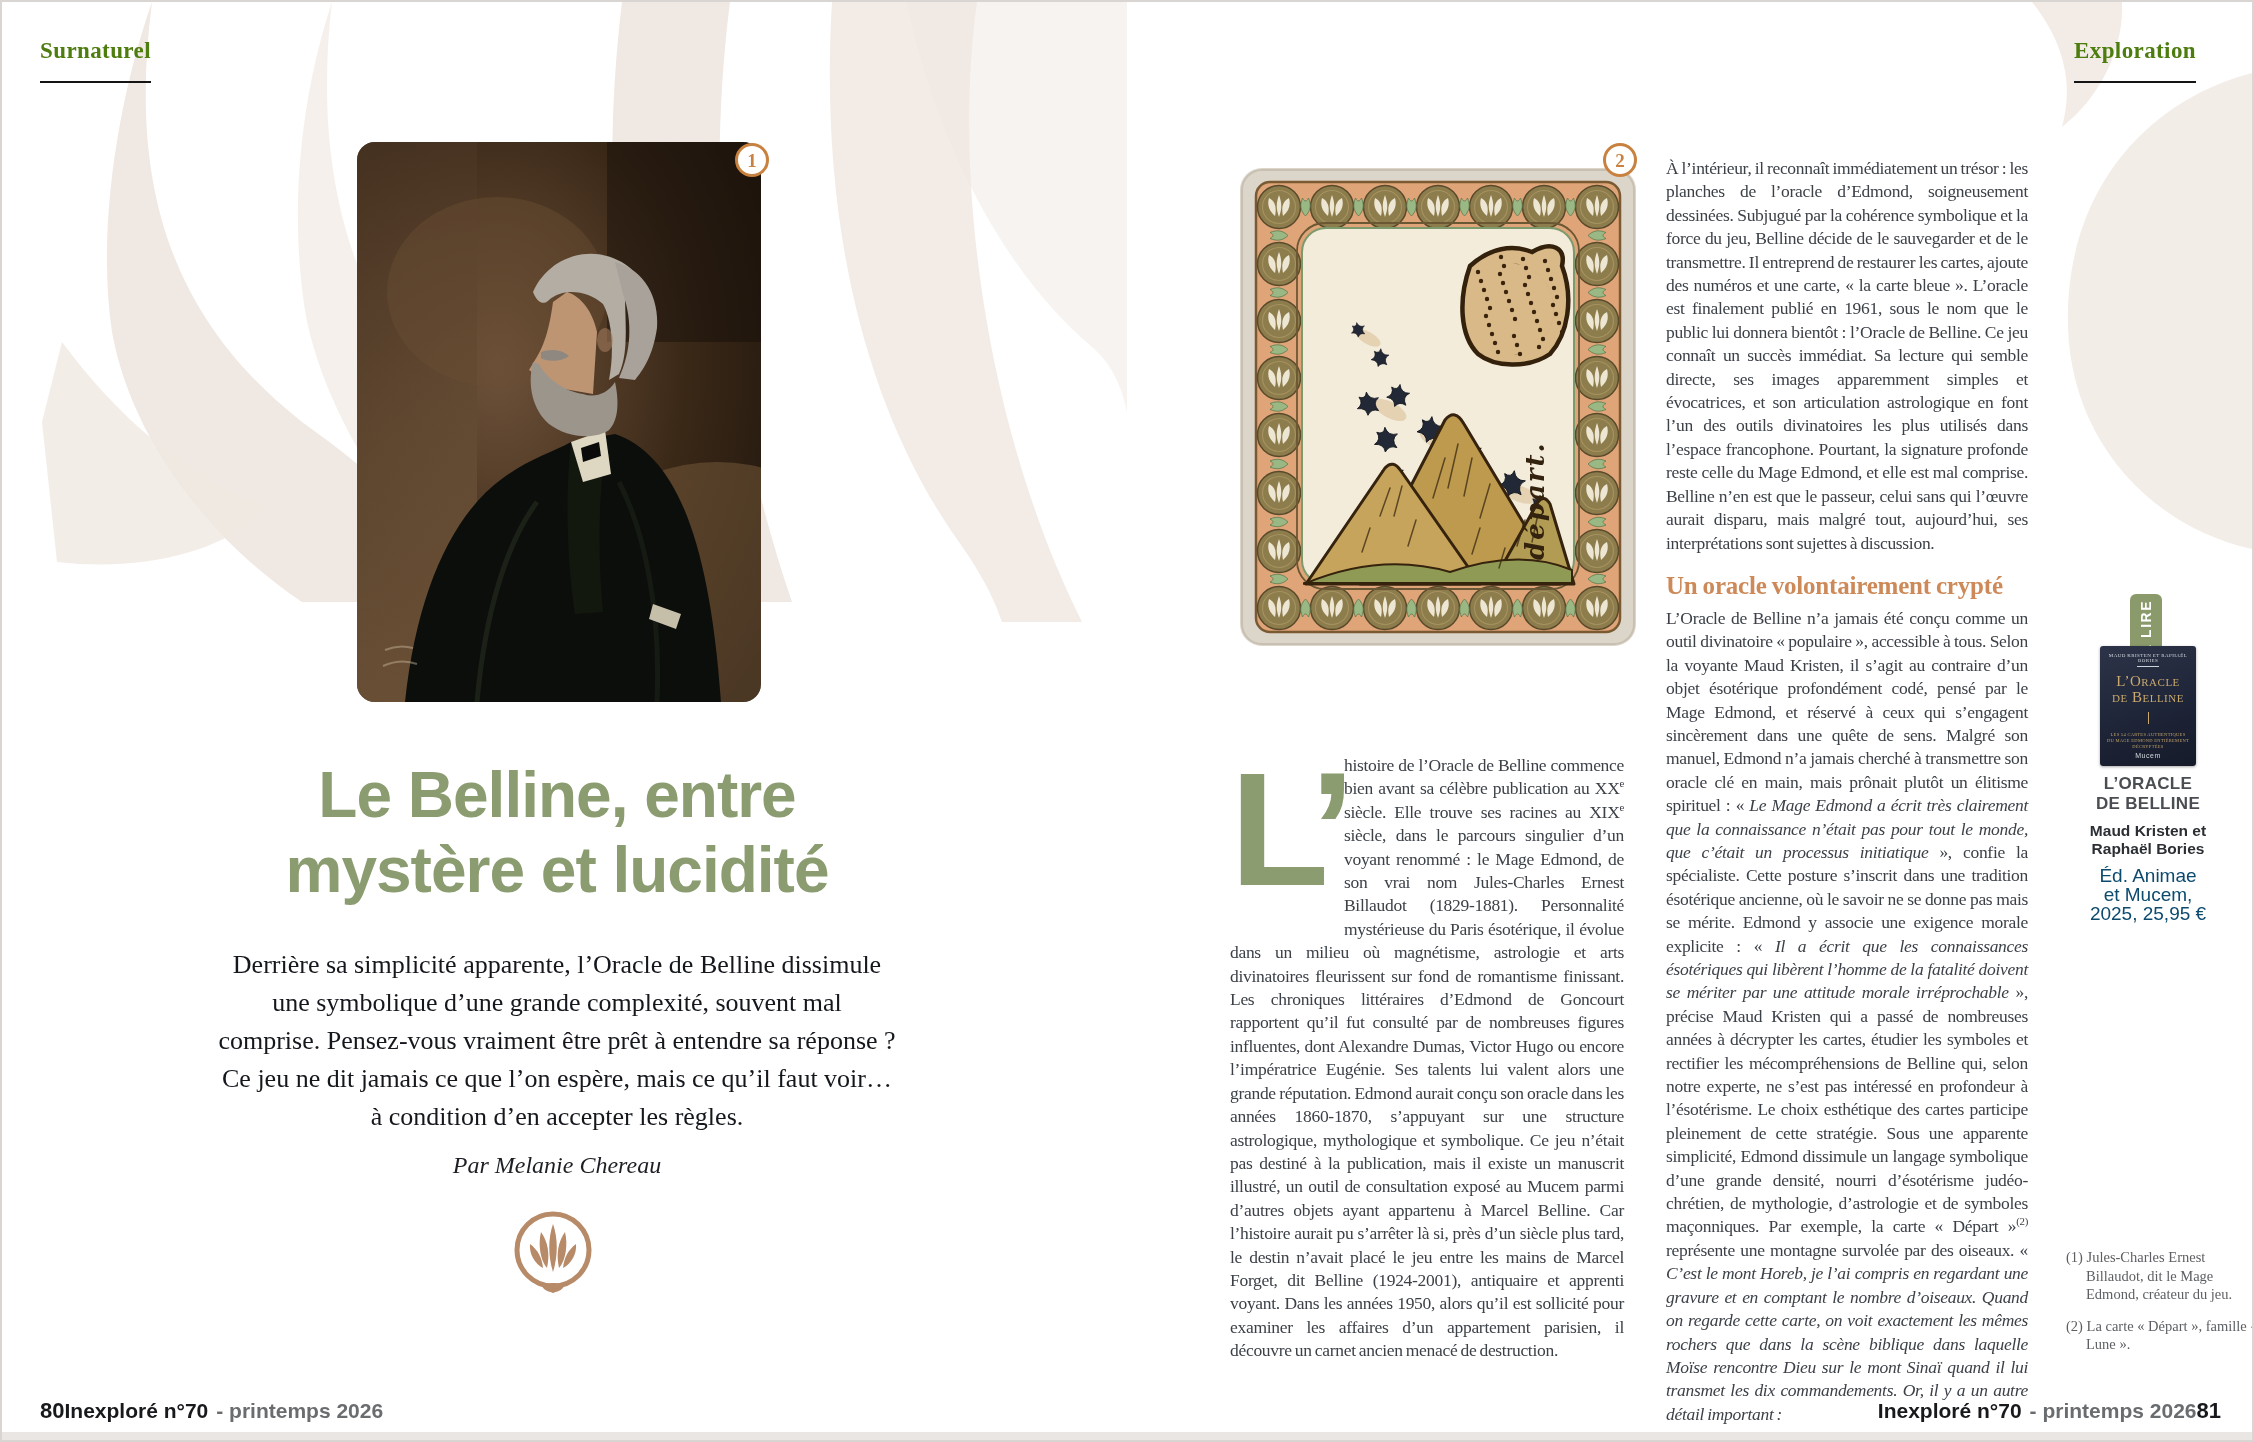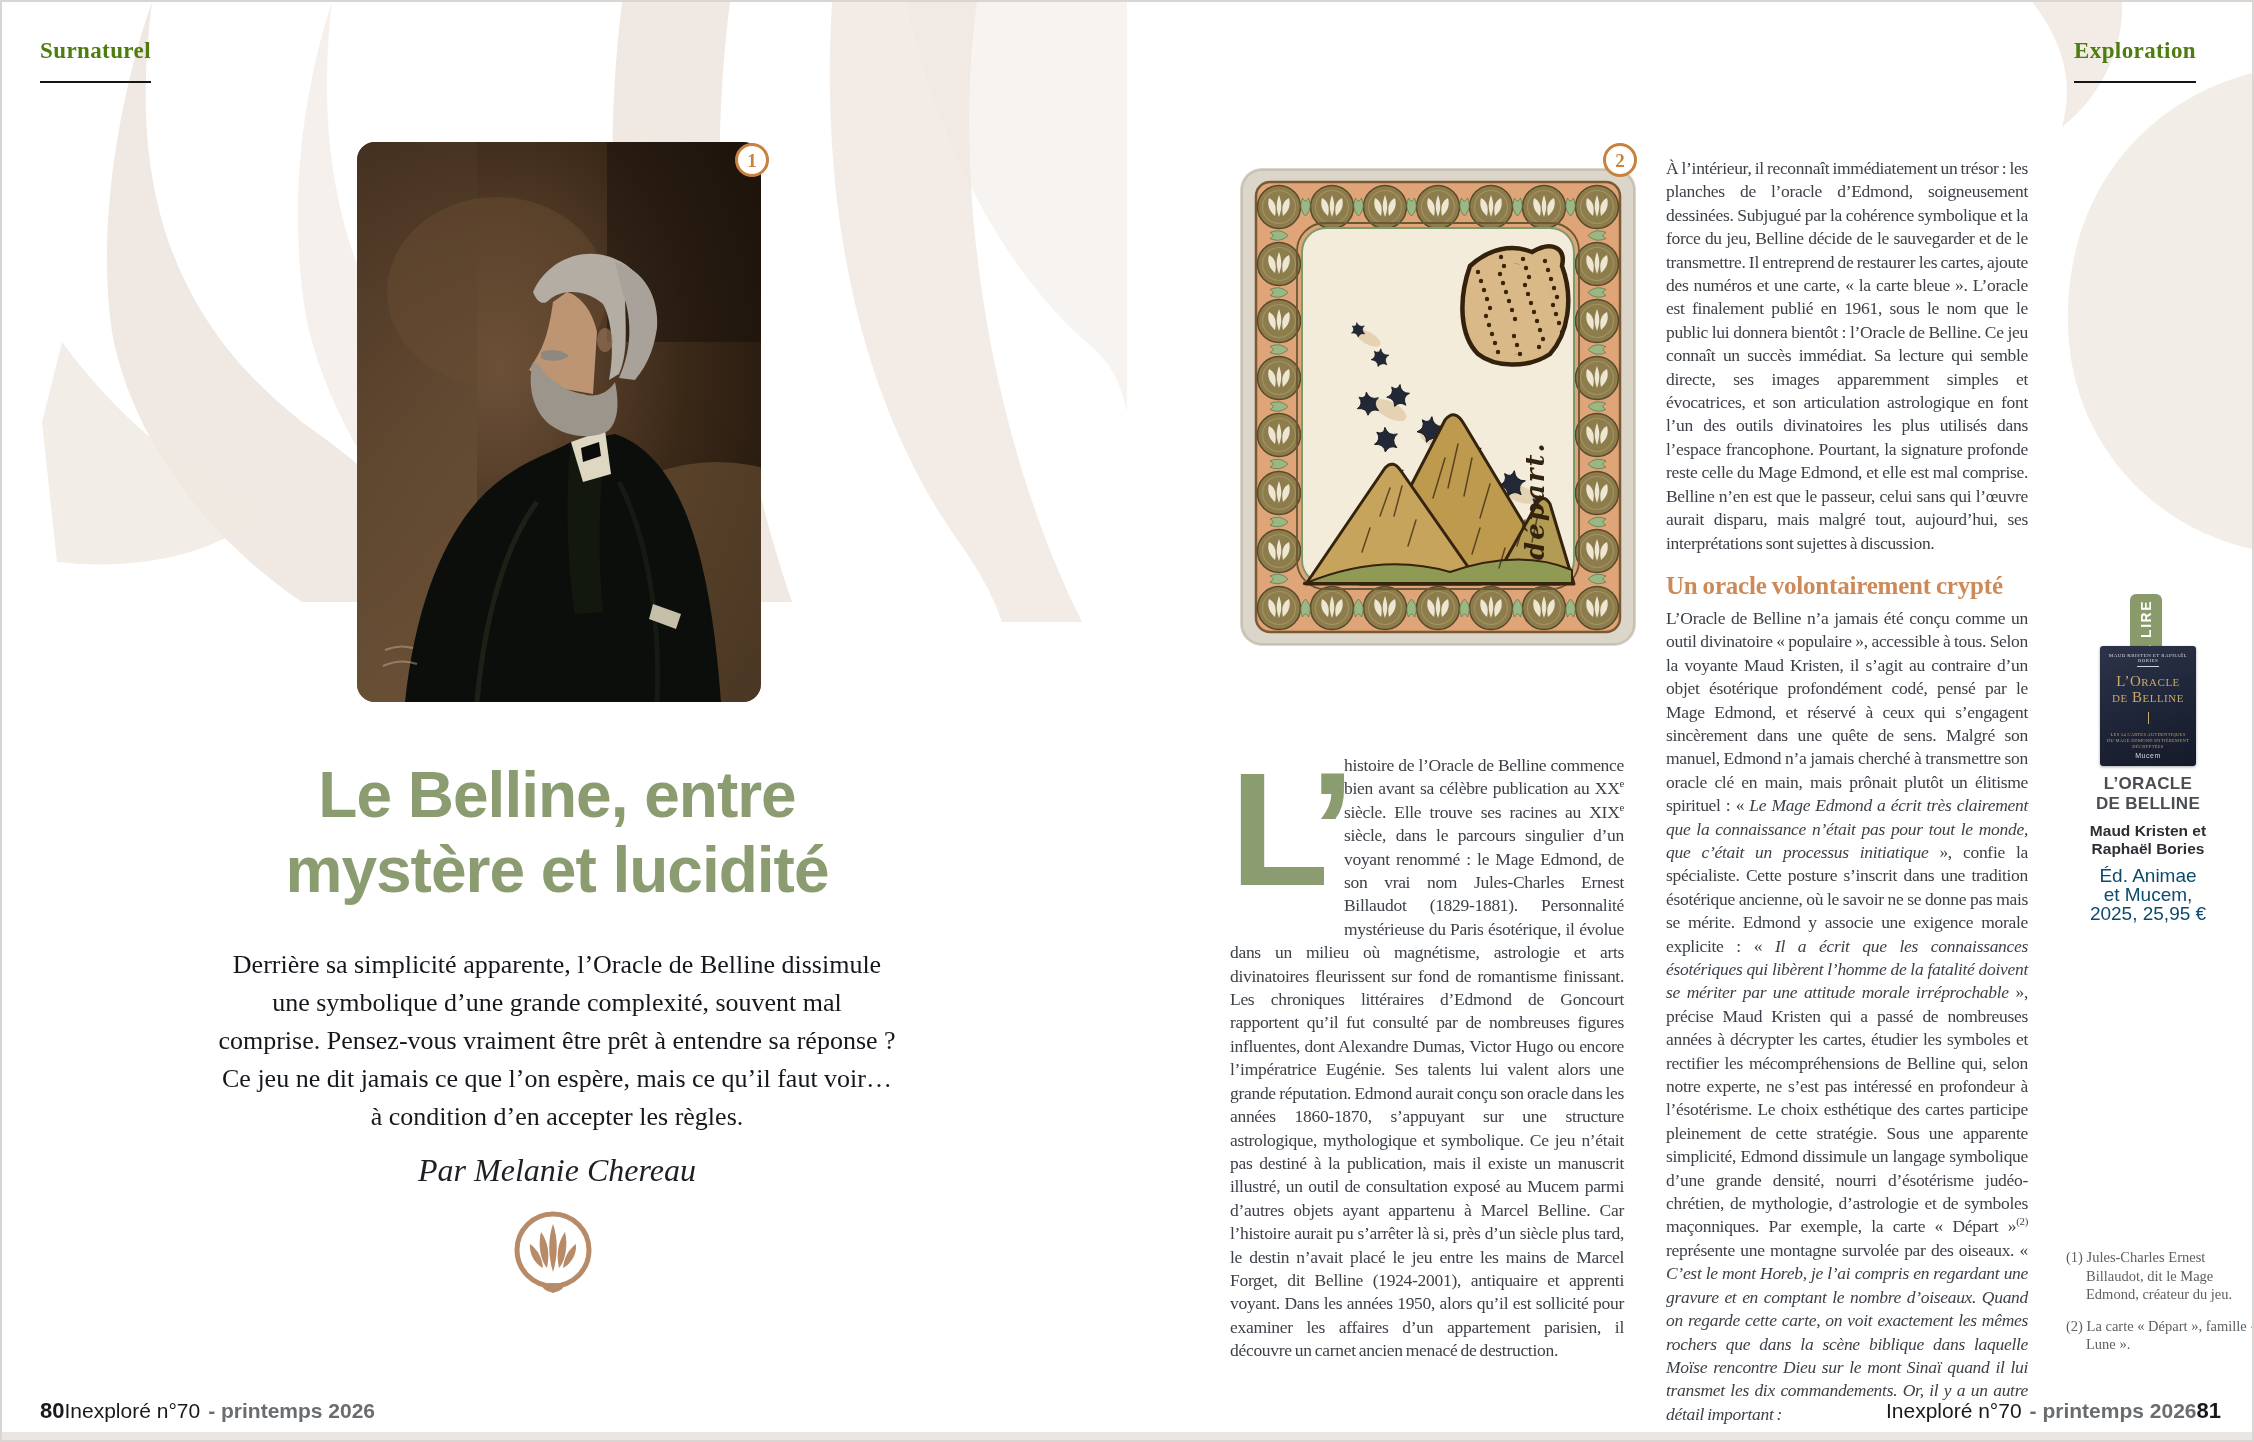--- a/index.html
+++ b/index.html
@@ -18,21 +18,21 @@
          color:#c8813f;font:bold 19px/29px "Liberation Serif",serif;text-align:center;box-sizing:border-box;z-index:5;}
   .badge1{left:733px;top:141px;}
   .badge2{left:1601px;top:141px;}
   
   .title{position:absolute;left:155px;top:756px;width:800px;text-align:center;
          font-family:"Liberation Sans",sans-serif;font-weight:bold;font-size:64px;line-height:75px;
          color:#8c9c71;letter-spacing:-1px;}
   .intro{position:absolute;left:145px;top:944px;width:820px;text-align:center;white-space:pre-line;
          font-size:26px;line-height:38px;color:#14171c;}
   .byline{position:absolute;left:145px;top:1150px;width:820px;text-align:center;
-          font-style:italic;font-size:32px;color:#1c1f24;}
+          font-style:italic;font-size:24px;color:#1c1f24;}
   .flourish{position:absolute;left:508px;top:1206px;}
   
   .bodycol{position:absolute;text-align:justify;color:#3c4148;
            font-size:17.5px;line-height:23.4px;letter-spacing:-0.3px;word-spacing:-1px;}
   .col-mid{left:1228px;top:752px;width:394px;}
   .col-right{left:1664px;top:155px;width:362px;}
   .dropcap{float:left;width:114px;height:164px;font-family:"Liberation Sans",sans-serif;font-weight:bold;
            font-size:162px;line-height:150px;color:#8c9c71;letter-spacing:-10px;}
   .subhead{font-family:"Liberation Serif",serif;font-weight:bold;font-size:25px;line-height:30px;
            color:#cd8a58;letter-spacing:-0.2px;text-align:left;margin:16px 0 6px 0;}
@@ -65,21 +65,21 @@
   .footnotes{position:absolute;left:2064px;top:1246px;width:196px;color:#5c5f63;
              font-size:14.5px;line-height:18.5px;}
   .footnote{padding-left:20px;text-indent:-20px;margin-bottom:13px;}
   
   .footer{position:absolute;top:1396px;display:flex;align-items:baseline;
           font-family:"Liberation Sans",sans-serif;}
   .footer-left{left:38px;}
   .footer-right{right:31px;}
   .pagenum{font-size:22px;font-weight:bold;color:#17191c;}
   .brand{display:flex;align-items:baseline;gap:8px;font-size:21px;}
-  .brand b{color:#17191c;font-weight:normal;}
+  .brand b{color:#17191c;font-weight:bold;}
   .brand span{color:#6a6d70;font-weight:bold;}
   .bottom-strip{position:absolute;left:0;bottom:0;width:100%;height:8px;background:#e9e6e4;}
 </style>
 </head>
 <body>
 
 <div class="spread">
 
   <svg class="bg-decor" width="2254" height="620" viewBox="0 0 2254 620">
     <g fill="#f0e8e2">

